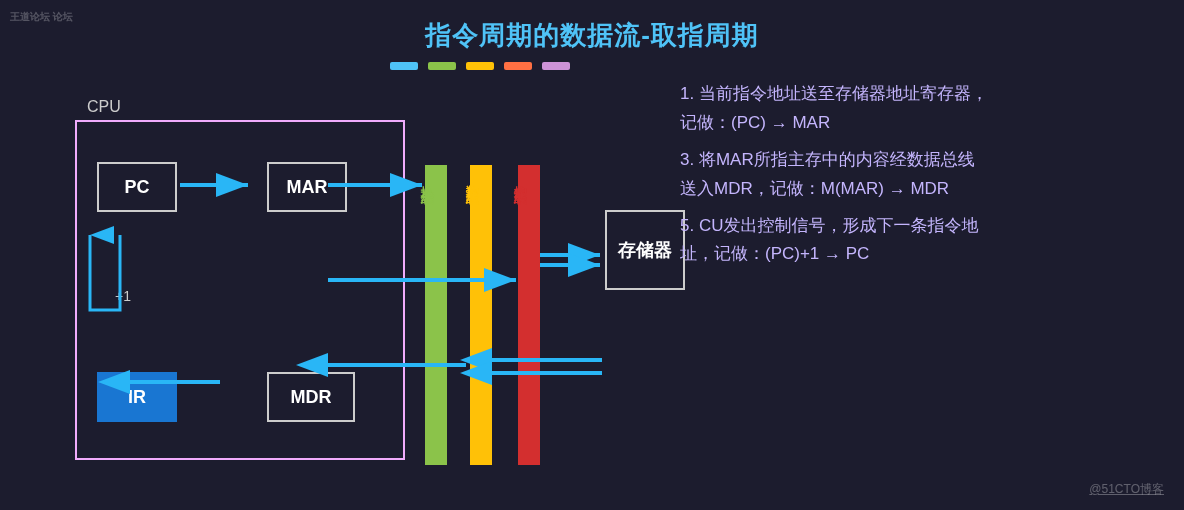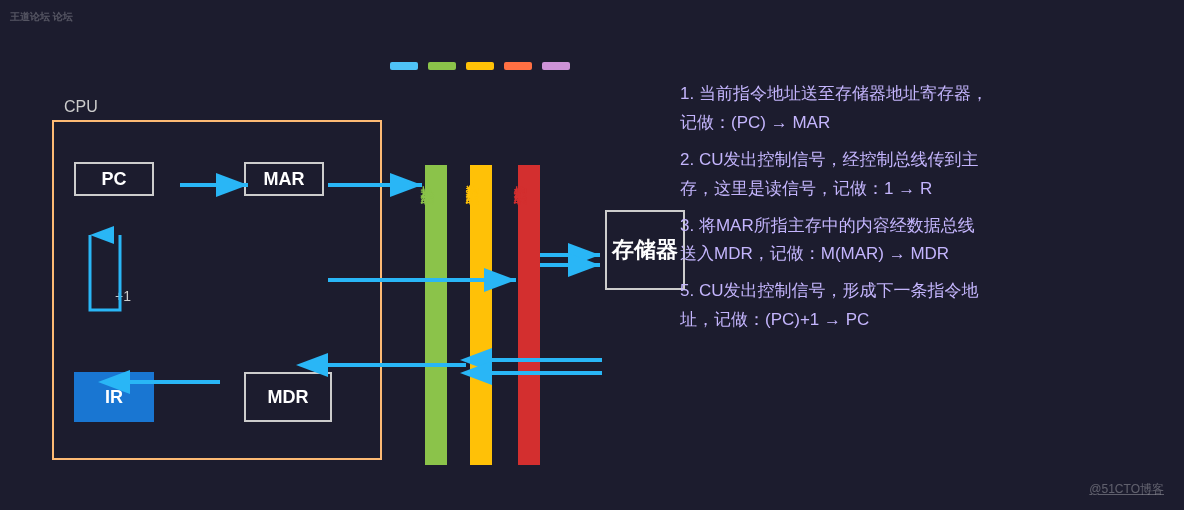--- a/index.html
+++ b/index.html
@@ -56,24 +56,24 @@
       position: absolute;
       top: 80px;
       left: 30px;
       width: 640px;
       height: 400px;
     }
     
     .cpu-box {
       position: absolute;
       top: 40px;
-      left: 22px;
+      left: 45px;
       width: 330px;
       height: 340px;
-      border: 2px solid #fdba74;
+      border: 2px solid #f0abfc;
       background: transparent;
     }
     .cpu-label {
       position: absolute;
       top: -24px;
       left: 10px;
       color: #ccc;
       font-size: 16px;
     }
     
@@ -85,27 +85,27 @@
       align-items: center;
       justify-content: center;
       color: #fff;
       font-size: 18px;
       font-weight: bold;
     }
     .pc-box {
       top: 40px;
       left: 20px;
       width: 80px;
-      height: 34px;
+      height: 50px;
     }
     .mar-box {
       top: 40px;
       left: 190px;
       width: 80px;
-      height: 34px;
+      height: 50px;
     }
     .cu-box {
       top: 140px;
       left: 190px;
       width: 80px;
       height: 50px;
     }
     .ir-box {
       top: 250px;
       left: 20px;
@@ -126,21 +126,21 @@
       top: 130px;
       left: 575px;
       width: 80px;
       height: 80px;
       border: 2px solid #ccc;
       background: #1c1c2e;
       display: flex;
       align-items: center;
       justify-content: center;
       color: #fff;
-      font-size: 22px;
+      font-size: 18px;
       font-weight: bold;
     }
     
     .bus-addr {
       position: absolute;
       top: 85px;
       left: 395px;
       width: 22px;
       height: 300px;
       background: #8bc34a;
@@ -226,20 +226,21 @@
       text-decoration: underline;
     }
   </style>
 </head>
 <body>
 
 <div class="slide">
 
   <div class="watermark">王道论坛 论坛</div>
 
+  <div class="title">指令周期的数据流-取指周期</div>
 
   <div class="color-bars">
     <div class="color-bar-item" style="background:#4fc3f7;"></div>
     <div class="color-bar-item" style="background:#8bc34a;"></div>
     <div class="color-bar-item" style="background:#ffc107;"></div>
     <div class="color-bar-item" style="background:#ff7043;"></div>
     <div class="color-bar-item" style="background:#ce93d8;"></div>
   </div>
 
   <div class="diagram-area">
@@ -301,20 +302,19 @@
 
       <line x1="100" y1="302" x2="190" y2="302" stroke="#29b6f6" stroke-width="4" marker-start="url(#arrowLm)"></line>
 
       <path d="M90,155 L90,230 L60,230 L60,155" stroke="#29b6f6" stroke-width="3" fill="none" marker-end="url(#arrowU)"></path>
     </svg>
 
   </div>
 
   <div class="notes-area">
     <div class="note-item">1. 当前指令地址送至存储器地址寄存器，<br>记做：(PC) → MAR</div>
-    <div class="note-item">2. CU发出控制信号，经控制总线传到主<br>存，这里是读信号，记做：1 → R</div>
     <div class="note-item">3. 将MAR所指主存中的内容经数据总线<br>送入MDR，记做：M(MAR) → MDR</div>
     <div class="note-item">5. CU发出控制信号，形成下一条指令地<br>址，记做：(PC)+1 → PC</div>
   </div>
 
   <div class="bottom-right">@51CTO博客</div>
 
 </div>
 
 </body></html>

